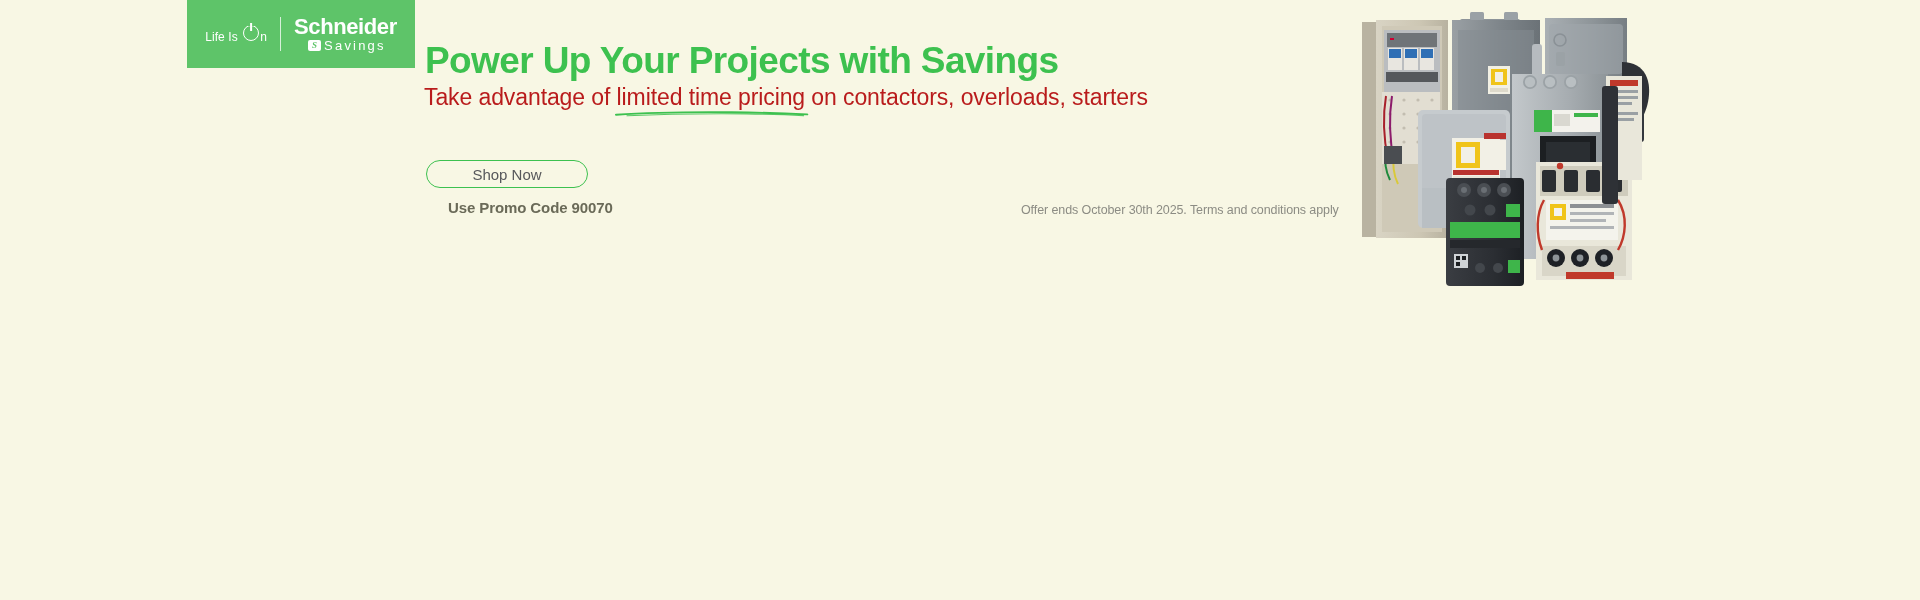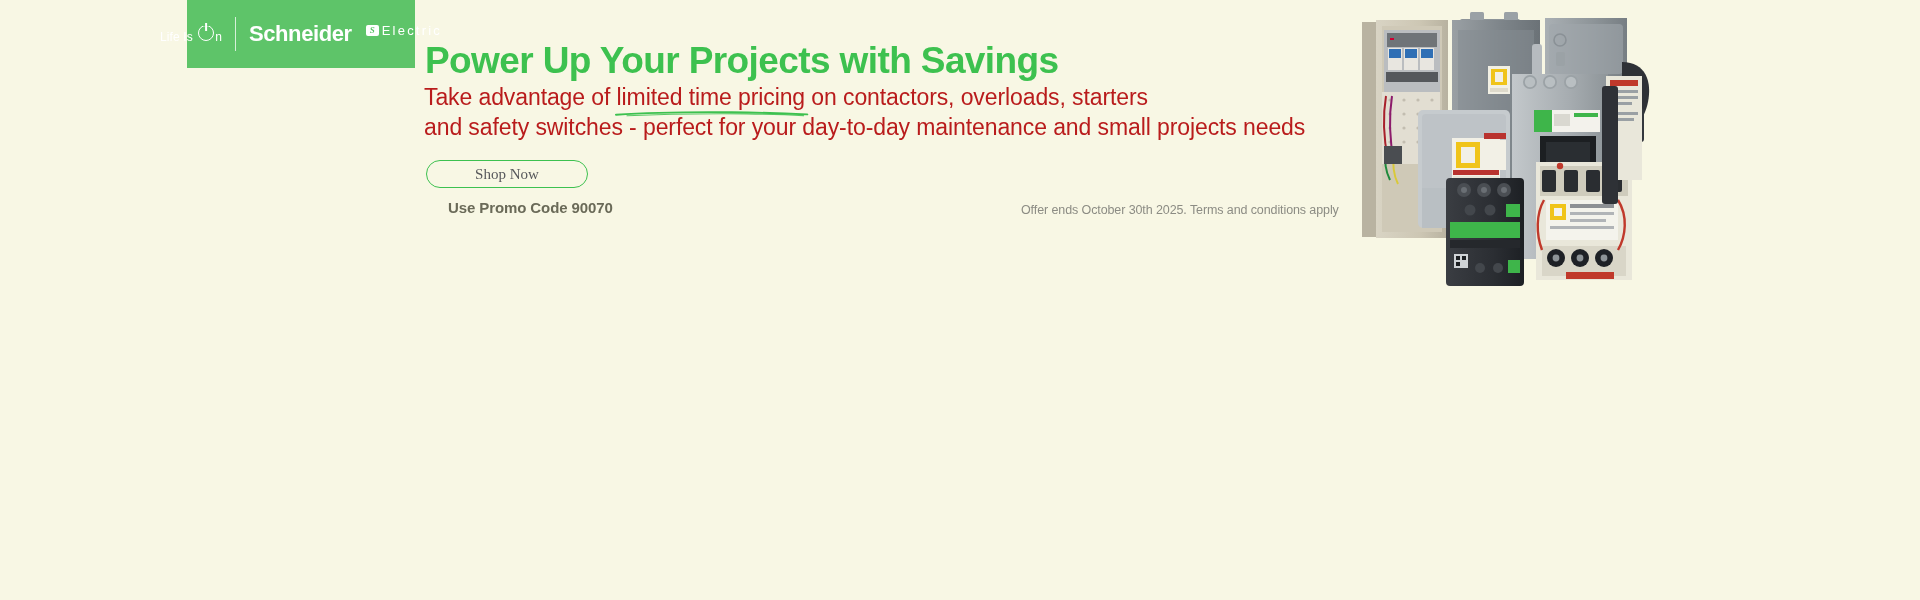--- a/index.html
+++ b/index.html
@@ -29,21 +29,21 @@
   }
   .power-glyph::after{
     content:"";position:absolute;left:50%;top:-3px;transform:translateX(-50%);
     width:1.8px;height:8px;background:#fff;
   }
   .power-glyph::before{
     content:"";position:absolute;left:50%;top:-4px;transform:translateX(-50%);
     width:6px;height:4px;background:#5ec469;
   }
   .divider-bar{width:1px;height:34px;background:rgba(255,255,255,.75);margin:0 13px;}
-  .brand{display:flex;flex-direction:row;align-items:flex-start;line-height:1;}
+  .brand{display:flex;flex-direction:column;align-items:flex-start;line-height:1;}
   .brand-name{
     color:#fff;font-weight:bold;font-size:22px;letter-spacing:-.4px;
     font-family:"Liberation Sans", sans-serif;
   }
   .brand-sub{
     display:flex;align-items:center;gap:3px;margin-top:1px;margin-left:14px;
   }
   .se-mark{
     width:13px;height:11px;border-radius:2px;background:#fff;color:#5ec469;
     font-size:9px;font-weight:bold;font-style:italic;
@@ -71,21 +71,21 @@
     position:absolute;left:-2px;bottom:-5px;width:calc(100% + 6px);height:7px;
     overflow:visible;
   }
 
   
   .cta{
     position:absolute;left:426px;top:160px;
     width:162px;height:28px;border:1.6px solid #3dc14f;border-radius:16px;
     background:transparent;color:#57585b;font-size:15px;
     display:flex;align-items:center;justify-content:center;
-    cursor:pointer;font-family:Liberation Serif, serif;
+    cursor:pointer;font-family:Liberation Sans, sans-serif;
     padding:0;
   }
   .promo{
     position:absolute;left:448px;top:199px;
     color:#6a6a58;font-size:15px;font-weight:bold;letter-spacing:-.1px;
     white-space:nowrap;
   }
   .disclaimer{
     position:absolute;left:1021px;top:203px;
     color:#8c8c84;font-size:12.5px;letter-spacing:-.1px;white-space:nowrap;
@@ -103,34 +103,33 @@
   <div class="logo-block">
     <div class="logo-inner">
       <span class="life-is-on">
         <span>Life Is <span class="power-glyph"></span>n</span>
       </span>
       <span class="divider-bar"></span>
       <span class="brand">
         <span class="brand-name">Schneider</span>
         <span class="brand-sub">
           <span class="se-mark">S</span>
-          <span class="brand-electric">Electric</span>
+          <span class="brand-electric">Savings</span>
         </span>
       </span>
     </div>
   </div>
 
   <div class="headline">Power Up Your Projects with Savings</div>
 
   <div class="subcopy">
     <div><span>Take advantage of </span><span class="underlined"><span>limited time pricing</span><svg class="scribble" viewBox="0 0 160 8" preserveAspectRatio="none">
             <path d="M1,5.4 C28,2.9 62,2.2 96,2.6 C118,2.9 140,3.8 158,5.0" stroke="#3DC14F" stroke-width="2.1" fill="none" stroke-linecap="round"></path>
             <path d="M10,6.6 C40,4.6 74,4.0 108,4.4 C126,4.7 144,5.5 155,6.4" stroke="#3DC14F" stroke-width="1.3" fill="none" stroke-linecap="round" opacity=".85"></path>
           </svg></span><span> on contactors, overloads, starters</span></div>
-    <div>and safety switches - perfect for your day-to-day maintenance and small projects needs</div>
   </div>
 
   <button class="cta">Shop Now</button>
 
   <div class="promo">Use Promo Code 90070</div>
 
   <div class="disclaimer">Offer ends October 30th 2025. Terms and conditions apply</div>
 
   <div class="products">
     <svg width="300" height="290" viewBox="0 0 300 290">

